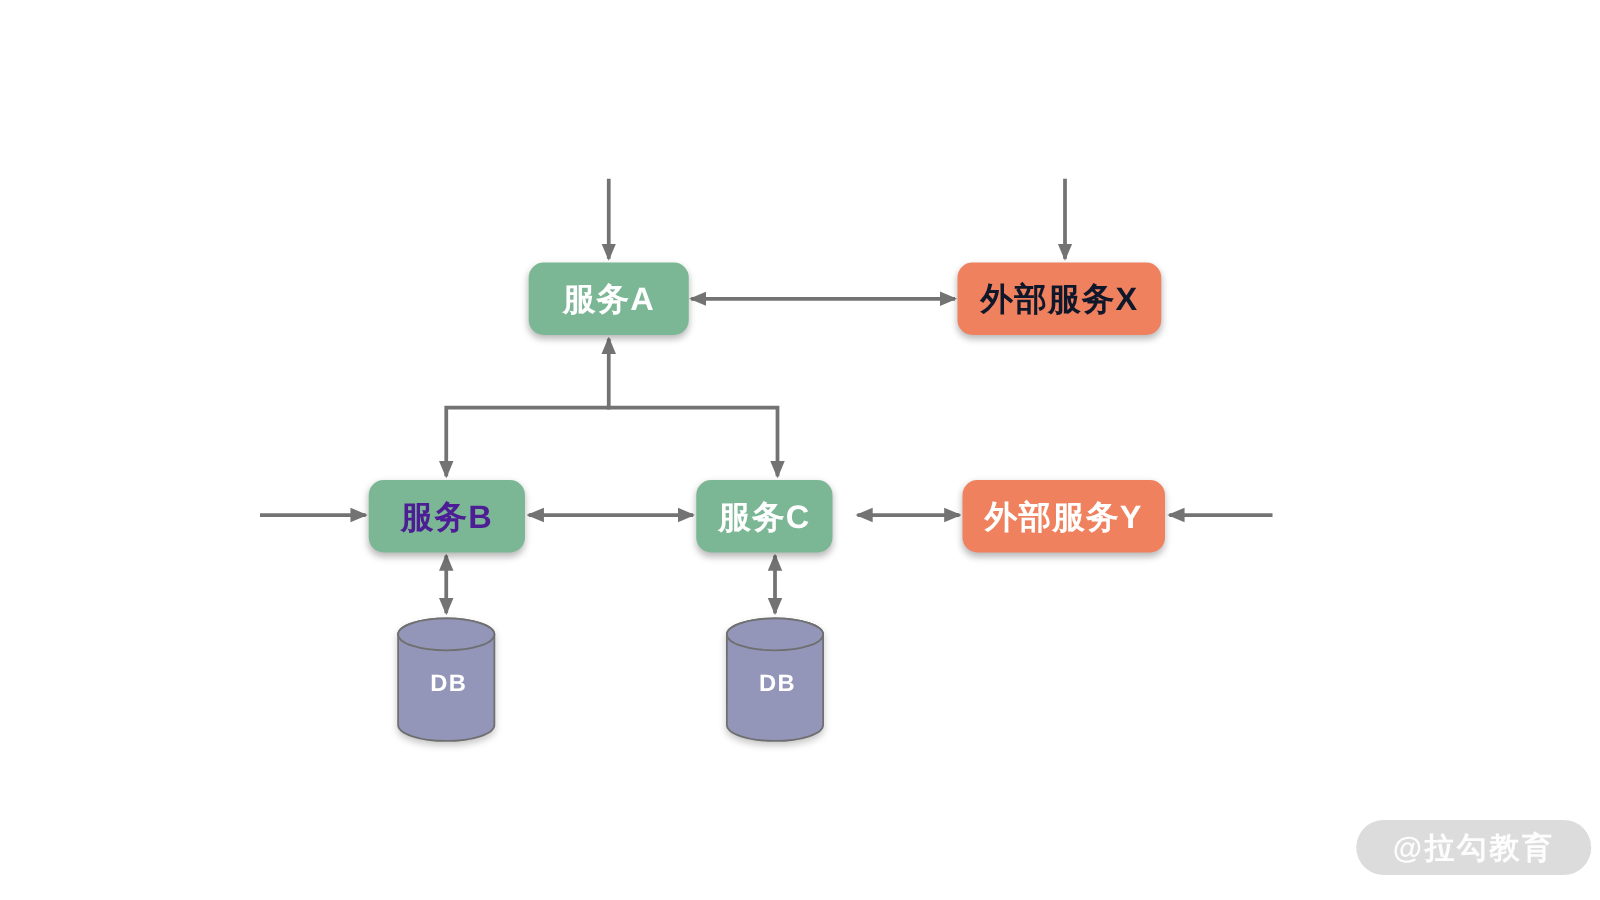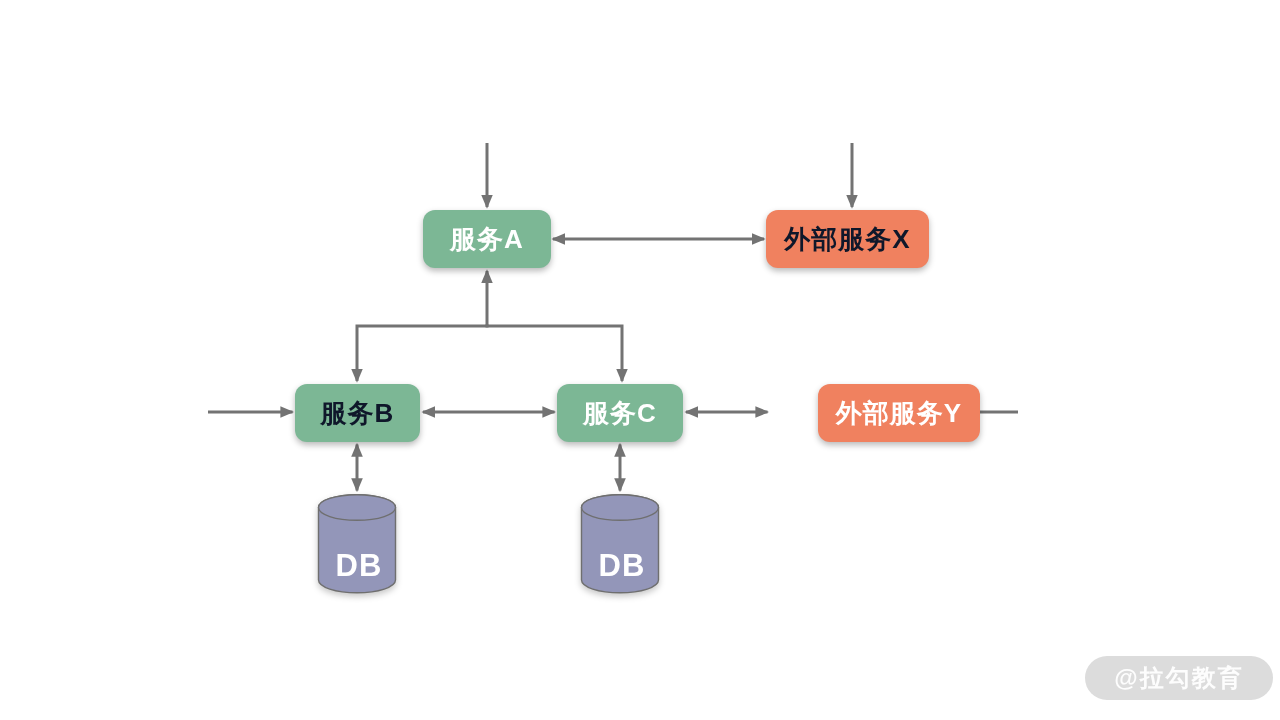--- a/index.html
+++ b/index.html
@@ -29,32 +29,32 @@
     border-radius: 12px;
     color: #ffffff;
     font-weight: bold;
     font-size: 26px;
     letter-spacing: 1px;
     box-shadow: 0 3px 6px rgba(0,0,0,0.28);
   }
   .node-service-a { left: 423px; top: 210px; width: 128px; height: 58px; }
   .node-ext-x     { left: 766px; top: 210px; width: 163px; height: 58px; }
   .node-service-b { left: 295px; top: 384px; width: 125px; height: 58px; }
-  .node-service-c { left: 557px; top: 384px; width: 126px; height: 58px; }
-  .node-ext-y     { left: 770px; top: 384px; width: 162px; height: 58px; margin-left: 48px; }
+  .node-service-c { left: 557px; top: 384px; width: 109px; height: 58px; }
+  .node-ext-y     { left: 770px; top: 384px; width: 162px; height: 58px; }
 
   .db { position: absolute; width: 80px; height: 102px; }
   .db-left  { left: 317px; top: 493px; }
   .db-right { left: 580px; top: 493px; }
   .db svg { display: block; filter: drop-shadow(0 3px 3px rgba(0,0,0,0.22)); }
   .db .cyl { fill: #9396B9; stroke: #6F6F6F; stroke-width: 1.4; }
   .db .db-label {
     position: absolute; left: 4px; right: 0; top: 44px;
     text-align: center;
-    color: #ffffff; font-weight: bold; font-size: 31px; letter-spacing: 1px; margin-top: 11px;
+    color: #ffffff; font-weight: bold; font-size: 19px; letter-spacing: 1px;
   }
 
   .watermark {
     position: absolute;
     left: 1085px; top: 656px; width: 188px; height: 44px;
     background: #DCDCDC;
     border-radius: 22px;
     display: flex; align-items: center; justify-content: center;
     color: #FDFDFD;
     font-size: 24px; font-weight: bold; letter-spacing: 2px;
@@ -84,21 +84,21 @@
     <path class="edge" d="M357,444.5 L357,490.5" marker-start="url(#arrowhead)" marker-end="url(#arrowhead)"></path>
     <path class="edge" d="M620,444.5 L620,490.5" marker-start="url(#arrowhead)" marker-end="url(#arrowhead)"></path>
   </svg>
 
   <div class="node node-service-a" style="background: rgb(124, 183, 149); color: rgb(255, 255, 255);">
     <span>服务A</span>
   </div>
   <div class="node node-ext-x" style="background: rgb(240, 129, 95); color: #0f172a;">
     <span>外部服务X</span>
   </div>
-  <div class="node node-service-b" style="background: rgb(124, 183, 149); color: #0f172a;">
+  <div class="node node-service-b" style="background: rgb(124, 183, 149); color: #4c1d95;">
     <span>服务B</span>
   </div>
   <div class="node node-service-c" style="background: rgb(124, 183, 149); color: rgb(255, 255, 255);">
     <span>服务C</span>
   </div>
   <div class="node node-ext-y" style="background: rgb(240, 129, 95); color: rgb(255, 255, 255);">
     <span>外部服务Y</span>
   </div>
 
   <div class="db db-left">

